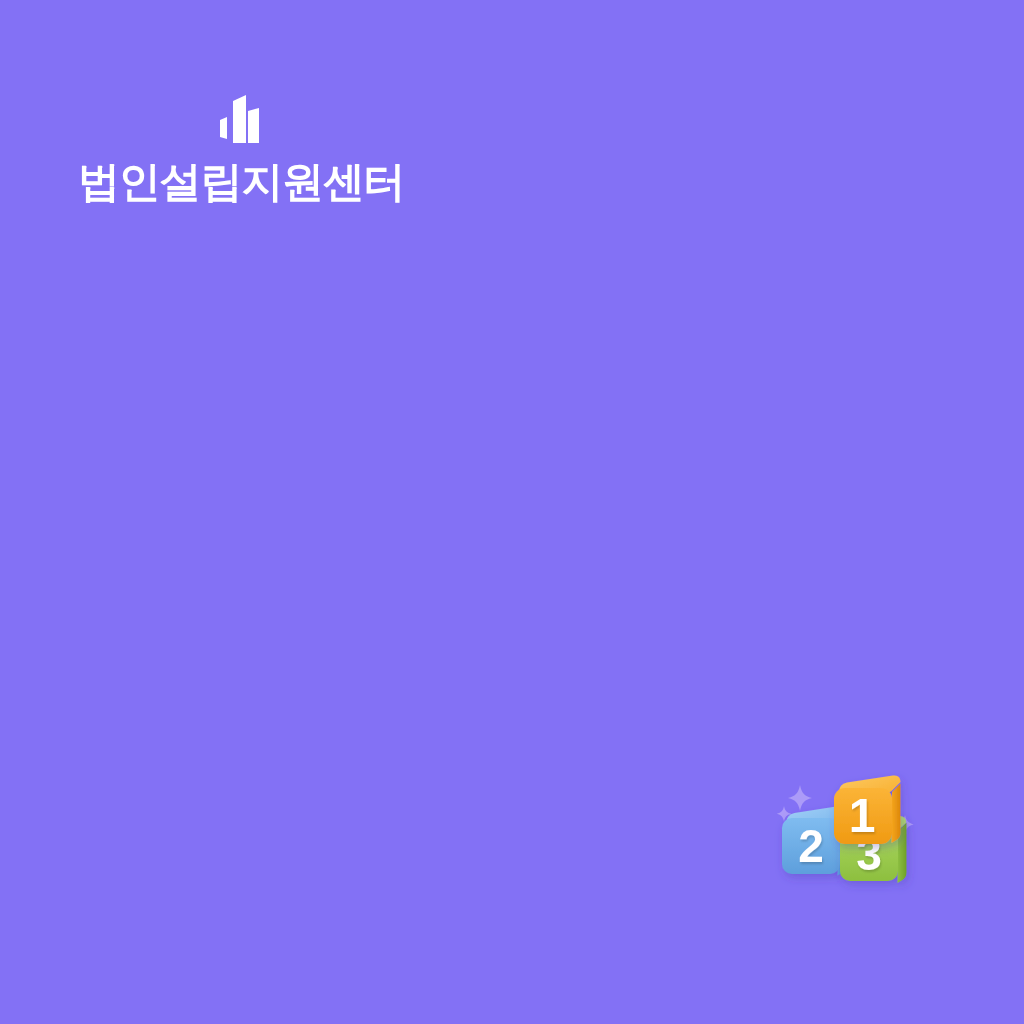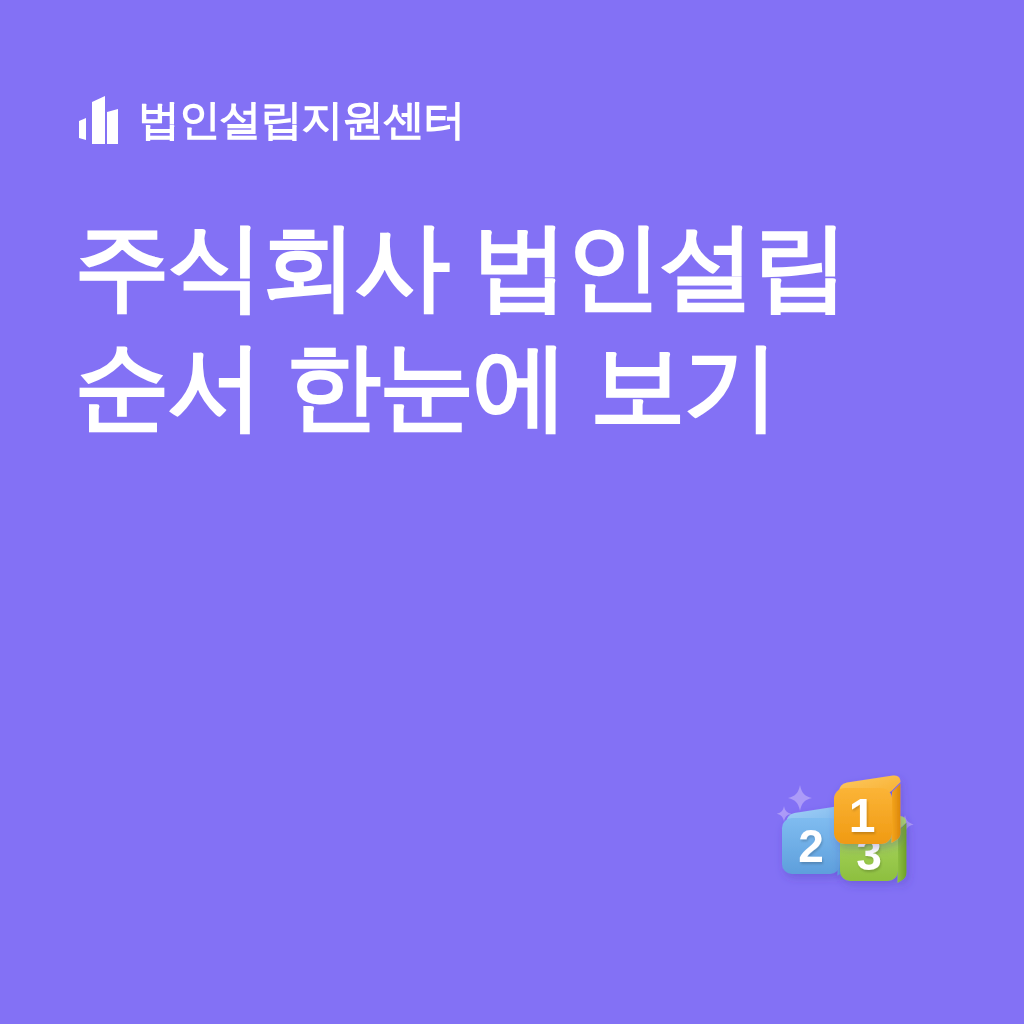--- a/index.html
+++ b/index.html
@@ -18,20 +18,21 @@
 
   
   .brand {
     position: absolute;
     left: 78px;
     top: 93px;
     display: flex;
     align-items: center;
     gap: 16px;
     height: 54px;
+    flex-direction: column;
   }
   .brand-mark {
     width: 44px;
     height: 52px;
     display: block;
     flex: 0 0 auto;
   }
   .brand-name {
     color: #ffffff;
     font-size: 42px;
@@ -77,24 +78,20 @@
 
       <path d="M1 27 L8 24 L8 46 L1 44 Z" fill="#ffffff"></path>
 
       <path d="M14 8 L27 2 L27 50 L14 50 Z" fill="#ffffff"></path>
 
       <path d="M29 18 L40 15 L40 50 L29 50 Z" fill="#ffffff"></path>
     </svg>
     <div class="brand-name">법인설립지원센터</div>
   </div>
 
-  <div class="headline">
-    <div class="headline-line">주식회사 법인설립</div>
-    <div class="headline-line">순서 한눈에 보기</div>
-  </div>
 
   <div class="blocks">
     <svg viewBox="0 0 200 170" aria-hidden="true">
       <defs>
         <linearGradient id="gOrangeFront" x1="0" y1="0" x2="0" y2="1">
           <stop offset="0%" stop-color="#FBB437"></stop>
           <stop offset="100%" stop-color="#F09A12"></stop>
         </linearGradient>
         <linearGradient id="gOrangeSide" x1="0" y1="0" x2="1" y2="0">
           <stop offset="0%" stop-color="#F5A61C"></stop>

